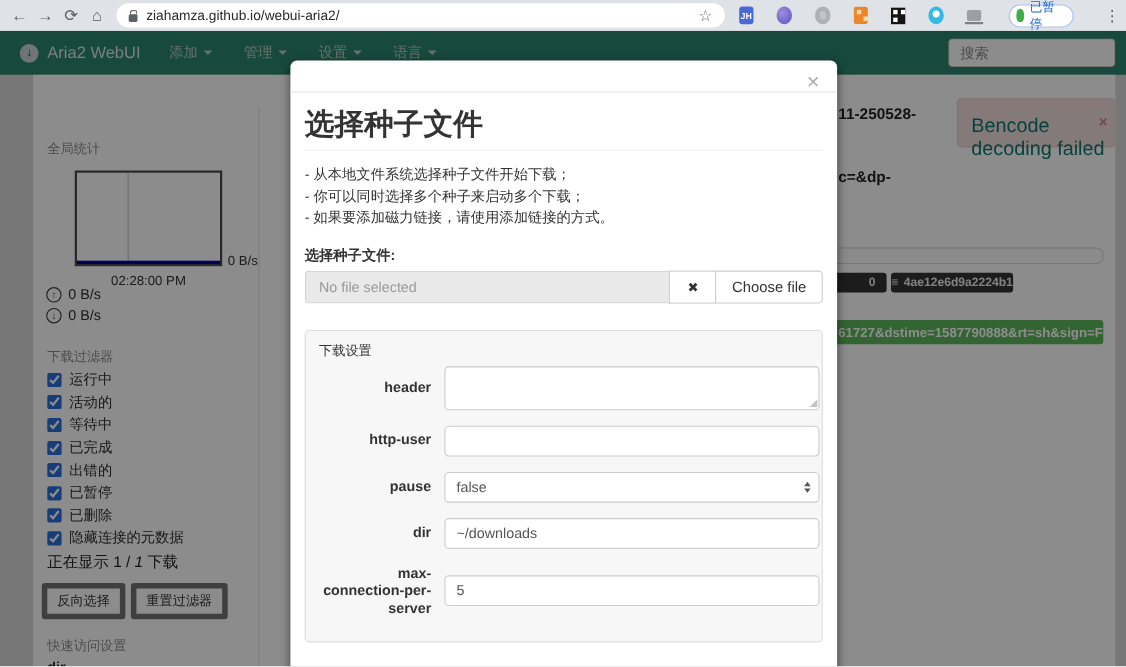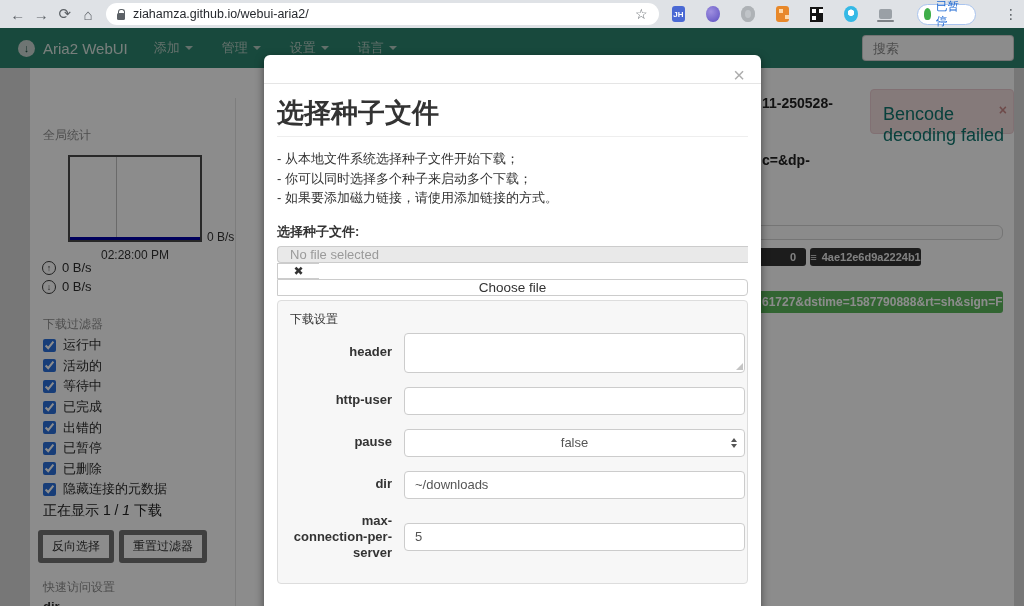--- a/index.html
+++ b/index.html
@@ -104,21 +104,21 @@
   .modal { position:absolute; left:264px; top:27px; width:497px; height:700px; background:#fff;
     border-radius:6px; box-shadow:0 3px 9px rgba(0,0,0,.5); z-index:60; }
   .m-header { position:relative; padding:15px 16px 13px 13px; border-bottom:1px solid #e5e5e5; }
   .m-title { font-size:18px; font-weight:bold; color:#333; }
   .m-close { position:absolute; right:16px; top:9px; font-size:20px; color:#adadad; cursor:pointer; }
   .m-body { padding:12px 13px 20px 13px; }
   .m-h2 { font-size:27px; font-weight:bold; color:#333; line-height:34px;
     border-bottom:1px solid #eee; padding-bottom:6px; }
   .bullets { margin-top:12px; font-size:13px; color:#333; line-height:19.5px; }
   .file-label { margin-top:15px; font-size:13px; font-weight:bold; color:#333; }
-  .igroup { margin-top:5px; display:flex; height:30px;flex-direction:column; }
+  .igroup { margin-top:5px; display:flex; height:30px; }
   .file-input { flex:1; background:#e9e9e9; border:1px solid #ccc; border-right:none;
     border-radius:4px 0 0 4px; padding:0 12px; font-size:13px; font-family:inherit; color:#777; }
   .file-input::placeholder { color:#9a9a9a; }
   .ig-btn { background:#fff; border:1px solid #ccc; font-family:inherit; font-size:13.5px;
     color:#333; cursor:pointer; }
   .ig-x { width:42px; border-right:none; font-size:12px; font-weight:bold; }
   .ig-choose { padding:0 14px; border-radius:0 4px 4px 0; }
   .panel { margin-top:24px; border:1px solid #ddd; border-radius:4px; background:#f7f7f7;
     padding:10px 2px 22px 12px; }
   .panel-title { font-size:12px; font-weight:normal; color:#333; margin-bottom:5px; }
@@ -127,21 +127,21 @@
   .flabel { width:102px; text-align:right; font-size:13px; font-weight:bold; color:#333;
     line-height:1.25; flex-shrink:0; }
   .fctrl { flex:1; margin-left:12px; position:relative; }
   .fctrl textarea { width:100%; height:40px; border:1px solid #ccc; border-radius:4px;
     resize:none; font-family:inherit; font-size:13px; padding:5px 10px; display:block; background:#fff; }
   .fctrl input { width:100%; height:28px; border:1px solid #ccc; border-radius:4px;
     font-family:inherit; font-size:13px; color:#555; padding:0 10px; display:block; background:#fff; }
   .grip { position:absolute; right:2px; bottom:3px; width:0; height:0;
     border-left:7px solid transparent; border-bottom:7px solid #c4c4c4; }
   .sel { width:100%; height:28px; border:1px solid #ccc; border-radius:4px; background:#fff;
-    font-size:13px; color:#555; display:flex; align-items:center; padding:0 10px; position:relative; cursor:pointer;justify-content:center; }
+    font-size:13px; color:#555; display:flex; align-items:center; padding:0 10px; position:relative; cursor:pointer; }
   .sel-arrows { position:absolute; right:7px; top:50%; transform:translateY(-50%);
     display:flex; flex-direction:column; gap:2px; }
   .tri-up { width:0; height:0; border-left:3.5px solid transparent; border-right:3.5px solid transparent;
     border-bottom:4px solid #555; }
   .tri-dn { width:0; height:0; border-left:3.5px solid transparent; border-right:3.5px solid transparent;
     border-top:4px solid #555; }
 </style>
 </head>
 <body>
 

